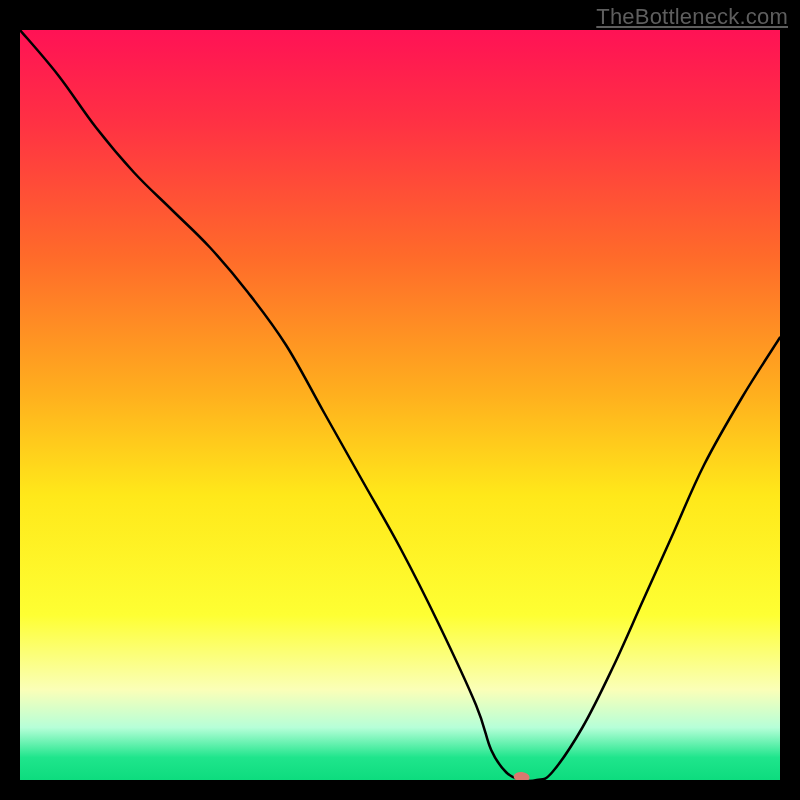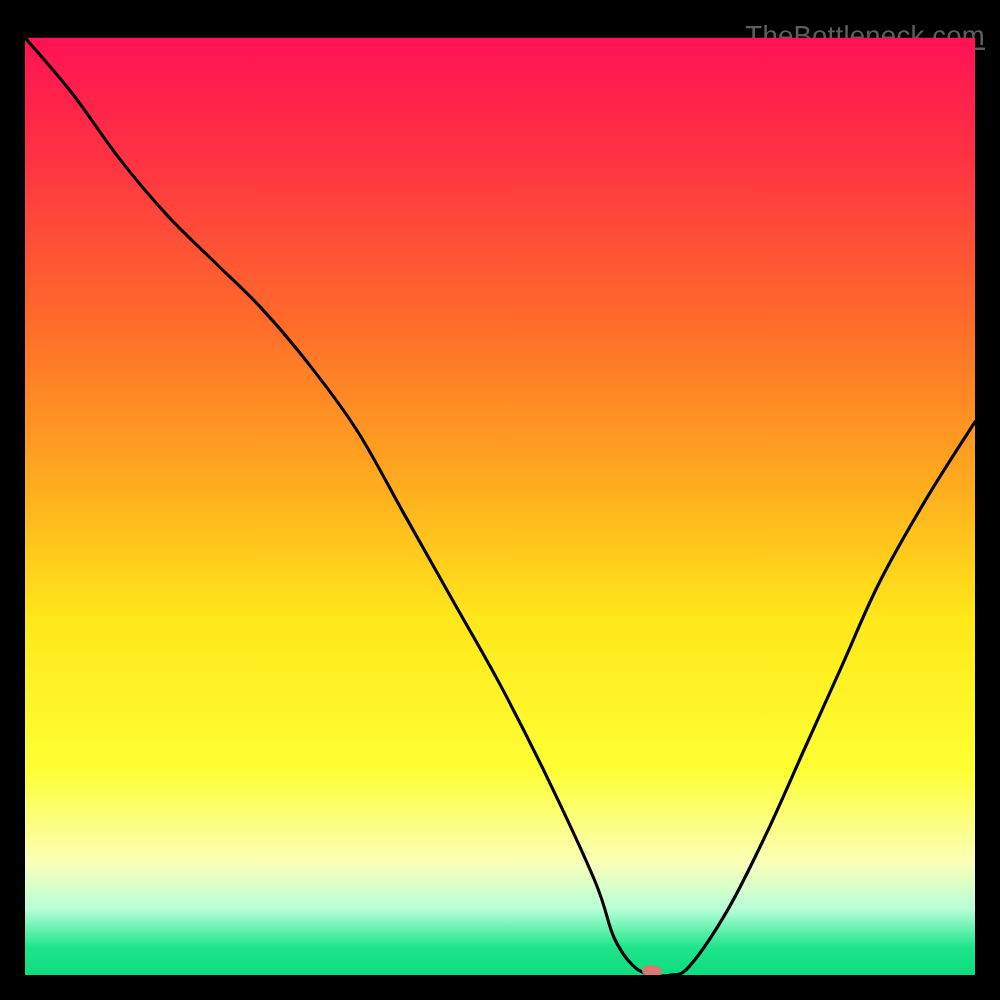--- a/index.html
+++ b/index.html
@@ -12,21 +12,21 @@
     font-family: Arial, Helvetica, sans-serif;
   }
   .frame {
     position: relative;
     width: 800px;
     height: 800px;
     background: #000;
   }
   .watermark {
     position: absolute;
-    top: 16px;
+    top: 4px;
     right: 12px;
     color: #5e5e5e;
     font-size: 22px;
     font-weight: 400;
     letter-spacing: 0.2px;
     text-decoration: underline;
   }
   .plot {
     position: absolute;
     left: 20px;

